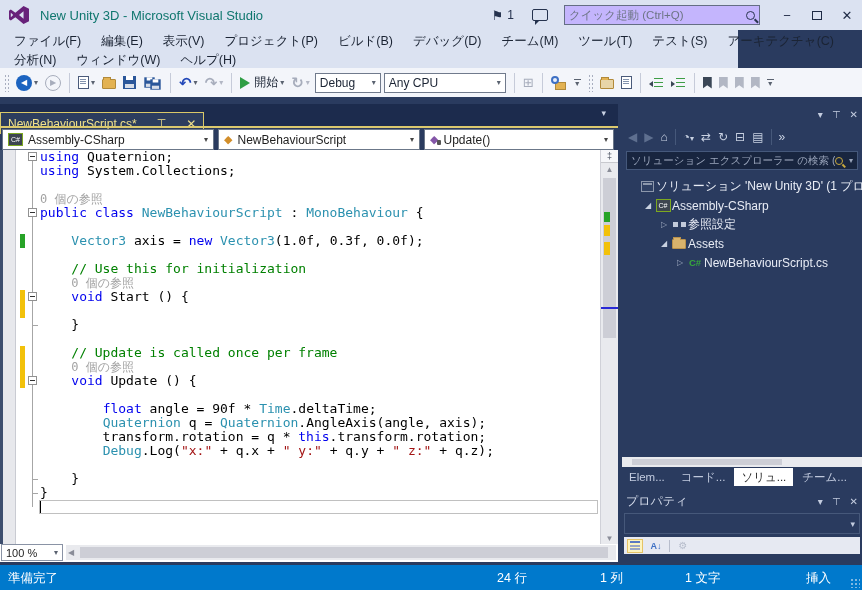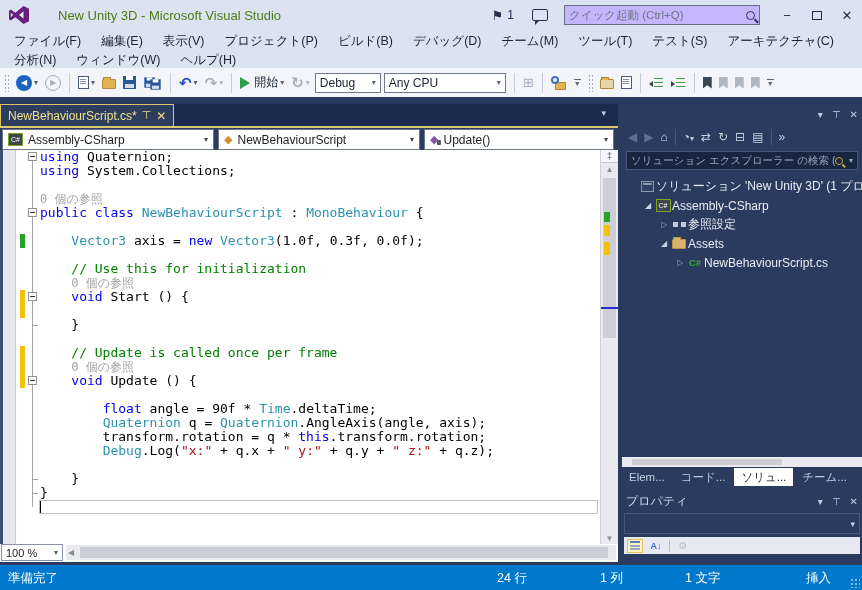--- a/index.html
+++ b/index.html
@@ -6,40 +6,40 @@
   html,body { background:#555; }
   #window {
     position:relative; width:862px; height:590px; overflow:hidden;
     font-family:"Liberation Sans","DejaVu Sans",sans-serif;
     background:#2A3B5F; color:#1E1E1E; font-size:12px;
   }
   
   .titlebar { position:absolute; left:0; top:0; width:862px; height:30px;
     background:#DBE2F1; display:flex; align-items:center; }
   .vs-logo { width:22px; height:20px; margin-left:8px; }
-  .win-title { margin-left:28px; font-size:13px; color:#4d7c0f; }
+  .win-title { margin-left:10px; font-size:13px; color:#0f766e; }
   .tb-right { position:absolute; right:0; top:0; height:30px; display:flex; align-items:center; }
   .flag-wrap { display:flex; align-items:center; gap:4px; margin-right:18px; color:#25324E; }
   .flag-glyph { font-size:13px; }
   .bubble { width:16px; height:12px; border:1.6px solid #25324E; border-radius:2px; position:relative; margin-right:16px; }
   .bubble:after { content:""; position:absolute; left:2px; bottom:-5px; width:0; height:0;
     border-left:4px solid #25324E; border-bottom:4px solid transparent; }
   .quicklaunch { width:196px; height:20px; background:#c4b5fd; border:1px solid #646E84;
     display:flex; align-items:center; padding:0 4px; margin-right:12px; }
   .quicklaunch input { flex:1; border:none; outline:none; font-size:11.5px; color:#333;
     font-family:"Liberation Sans","DejaVu Sans",sans-serif; background:transparent; }
   .quicklaunch input::placeholder { color:#6D7585; opacity:1; }
   .mag { width:9px; height:9px; border:1.6px solid #2A3550; border-radius:50%; position:relative; flex:none; }
   .mag:after { content:""; position:absolute; width:5px; height:1.6px; background:#2A3550;
     transform:rotate(45deg); left:7px; top:8px; }
   .winbtn { width:30px; height:24px; display:flex; align-items:center; justify-content:center;
     color:#1E2A45; font-size:13px; }
   .maxbox { width:10px; height:9px; border:1.4px solid #1E2A45; }
   
-  .menubar { position:absolute; left:0; top:30px; width:862px; height:38px; background:#DBE2F1;
+  .menubar { position:absolute; left:0; top:30px; width:738px; height:38px; background:#DBE2F1;
     padding-left:4px; }
   .menurow { display:flex; }
   .menurow.r1 { height:22px; align-items:center; }
   .menurow.r2 { height:16px; align-items:center; }
   .menu-item { padding:0 10px; font-size:12.5px; color:#1B2434; white-space:nowrap; }
   
   .toolbar { position:absolute; left:0; top:68px; width:862px; height:29px; background:#F3F5FA;
     display:flex; align-items:center; gap:3px; padding-left:2px; }
   .grip { width:5px; height:18px; margin:0 2px;
     background-image:radial-gradient(#A8AEBF 34%, transparent 36%); background-size:3px 4px; }
@@ -83,21 +83,21 @@
     border-top:3px solid transparent; border-bottom:3px solid transparent; }
   .indent-ic.dec:after { border-right:4px solid #3A4656; }
   .indent-ic.inc:after { border-left:4px solid #3A4656; }
   .bkmk { width:9px; height:12px; background:#3A4656; clip-path:polygon(0 0,100% 0,100% 100%,50% 72%,0 100%); }
   .bkmk.dis { background:#B2B7C4; }
   
   .main { position:absolute; left:0; top:97px; width:862px; height:468px; background:#2A3B5F; }
   
   .editor-group { position:absolute; left:0; top:7px; width:618px; height:458px; }
   .tabstrip { position:absolute; left:0; top:0; width:618px; height:22px; background:#1C2B4D; }
-  .doc-tab { position:absolute; left:0; top:0; height:22px; display:flex; align-items:center; gap:5px;
+  .doc-tab { position:absolute; left:0; top:8px; height:22px; display:flex; align-items:center; gap:20px;
     padding:0 7px; background:#2C3D5E; border:1px solid #D9C868; border-bottom:none;
     color:#EFE08B; font-size:12px; }
   .doc-tab .pin { font-size:11px; color:#EFE08B; }
   .doc-tab .x { font-size:12px; color:#EFE08B; }
   .tab-chevron { position:absolute; right:12px; top:4px; color:#C9D2E4; font-size:9px; }
   .tab-underline { position:absolute; left:0; top:22px; width:618px; height:2px; background:#DBC96E; }
   .navbar { position:absolute; left:0; top:25px; width:618px; height:21px; display:flex; gap:4px; padding-left:2px; }
   .navcombo { background:#fff; border:1px solid #6B7789; height:21px; display:flex; align-items:center;
     gap:5px; padding:0 5px; font-size:12px; color:#1E1E1E; }
   .navcombo .dd { margin-left:auto; color:#444; }

